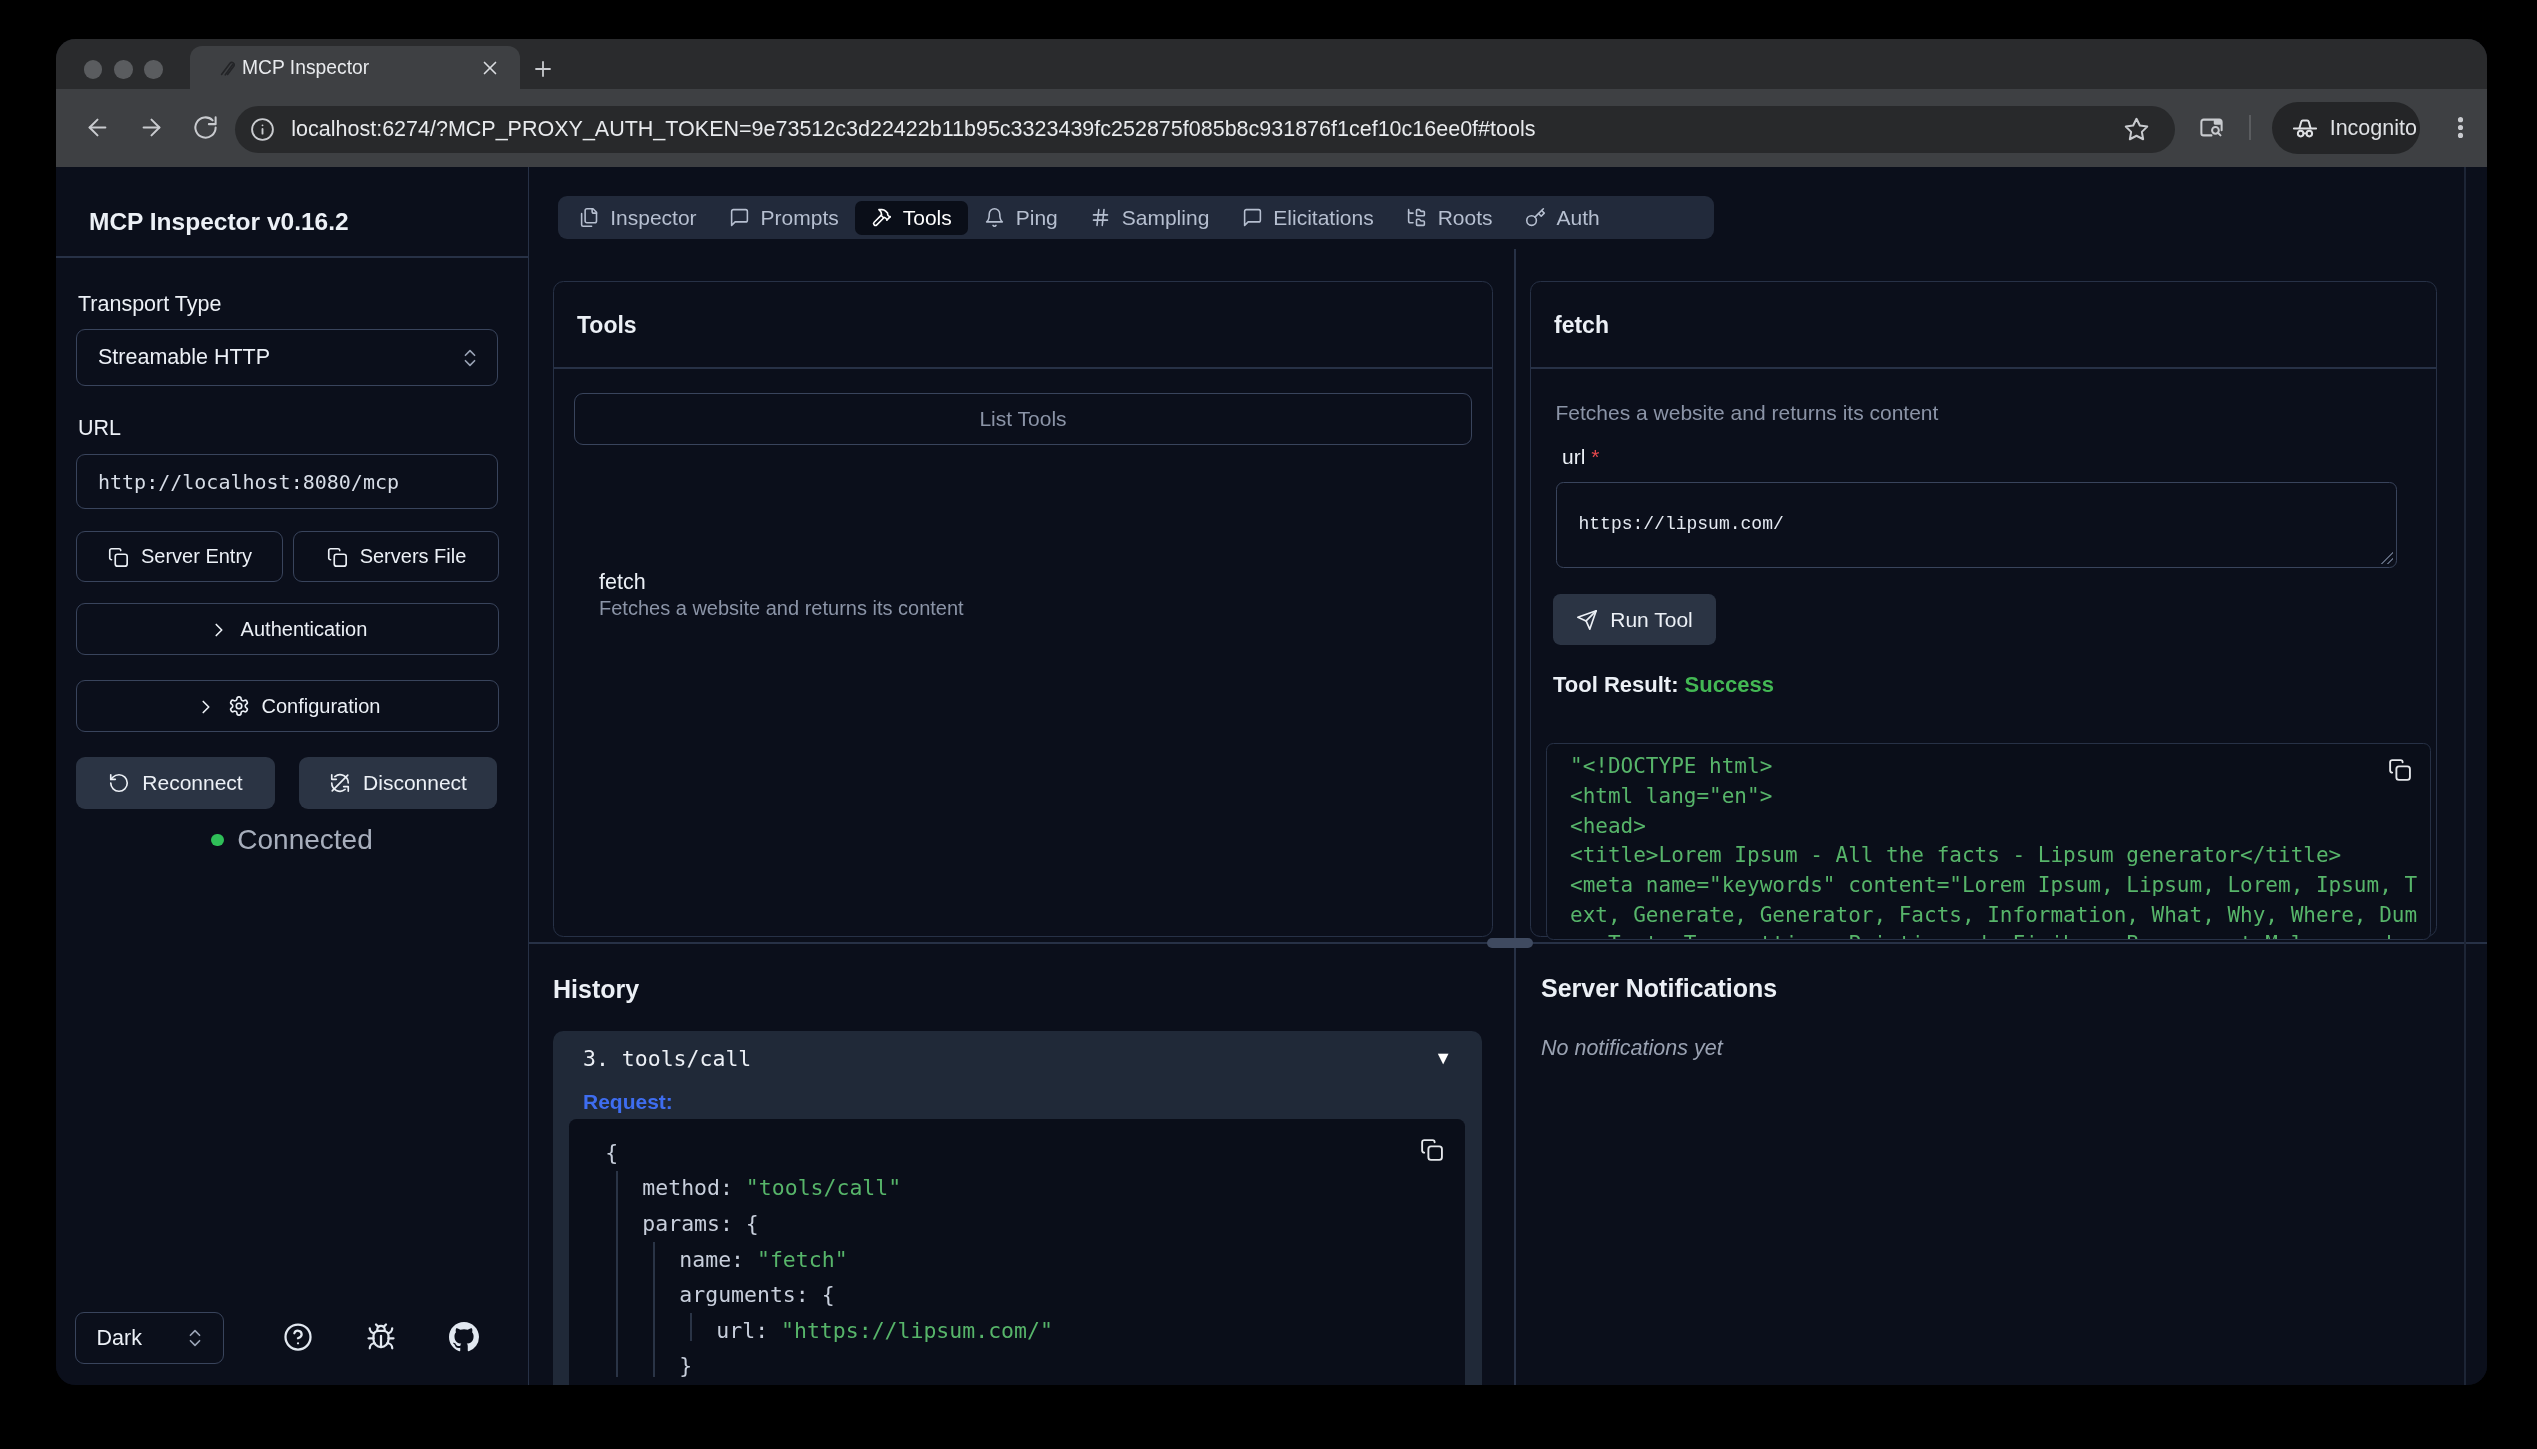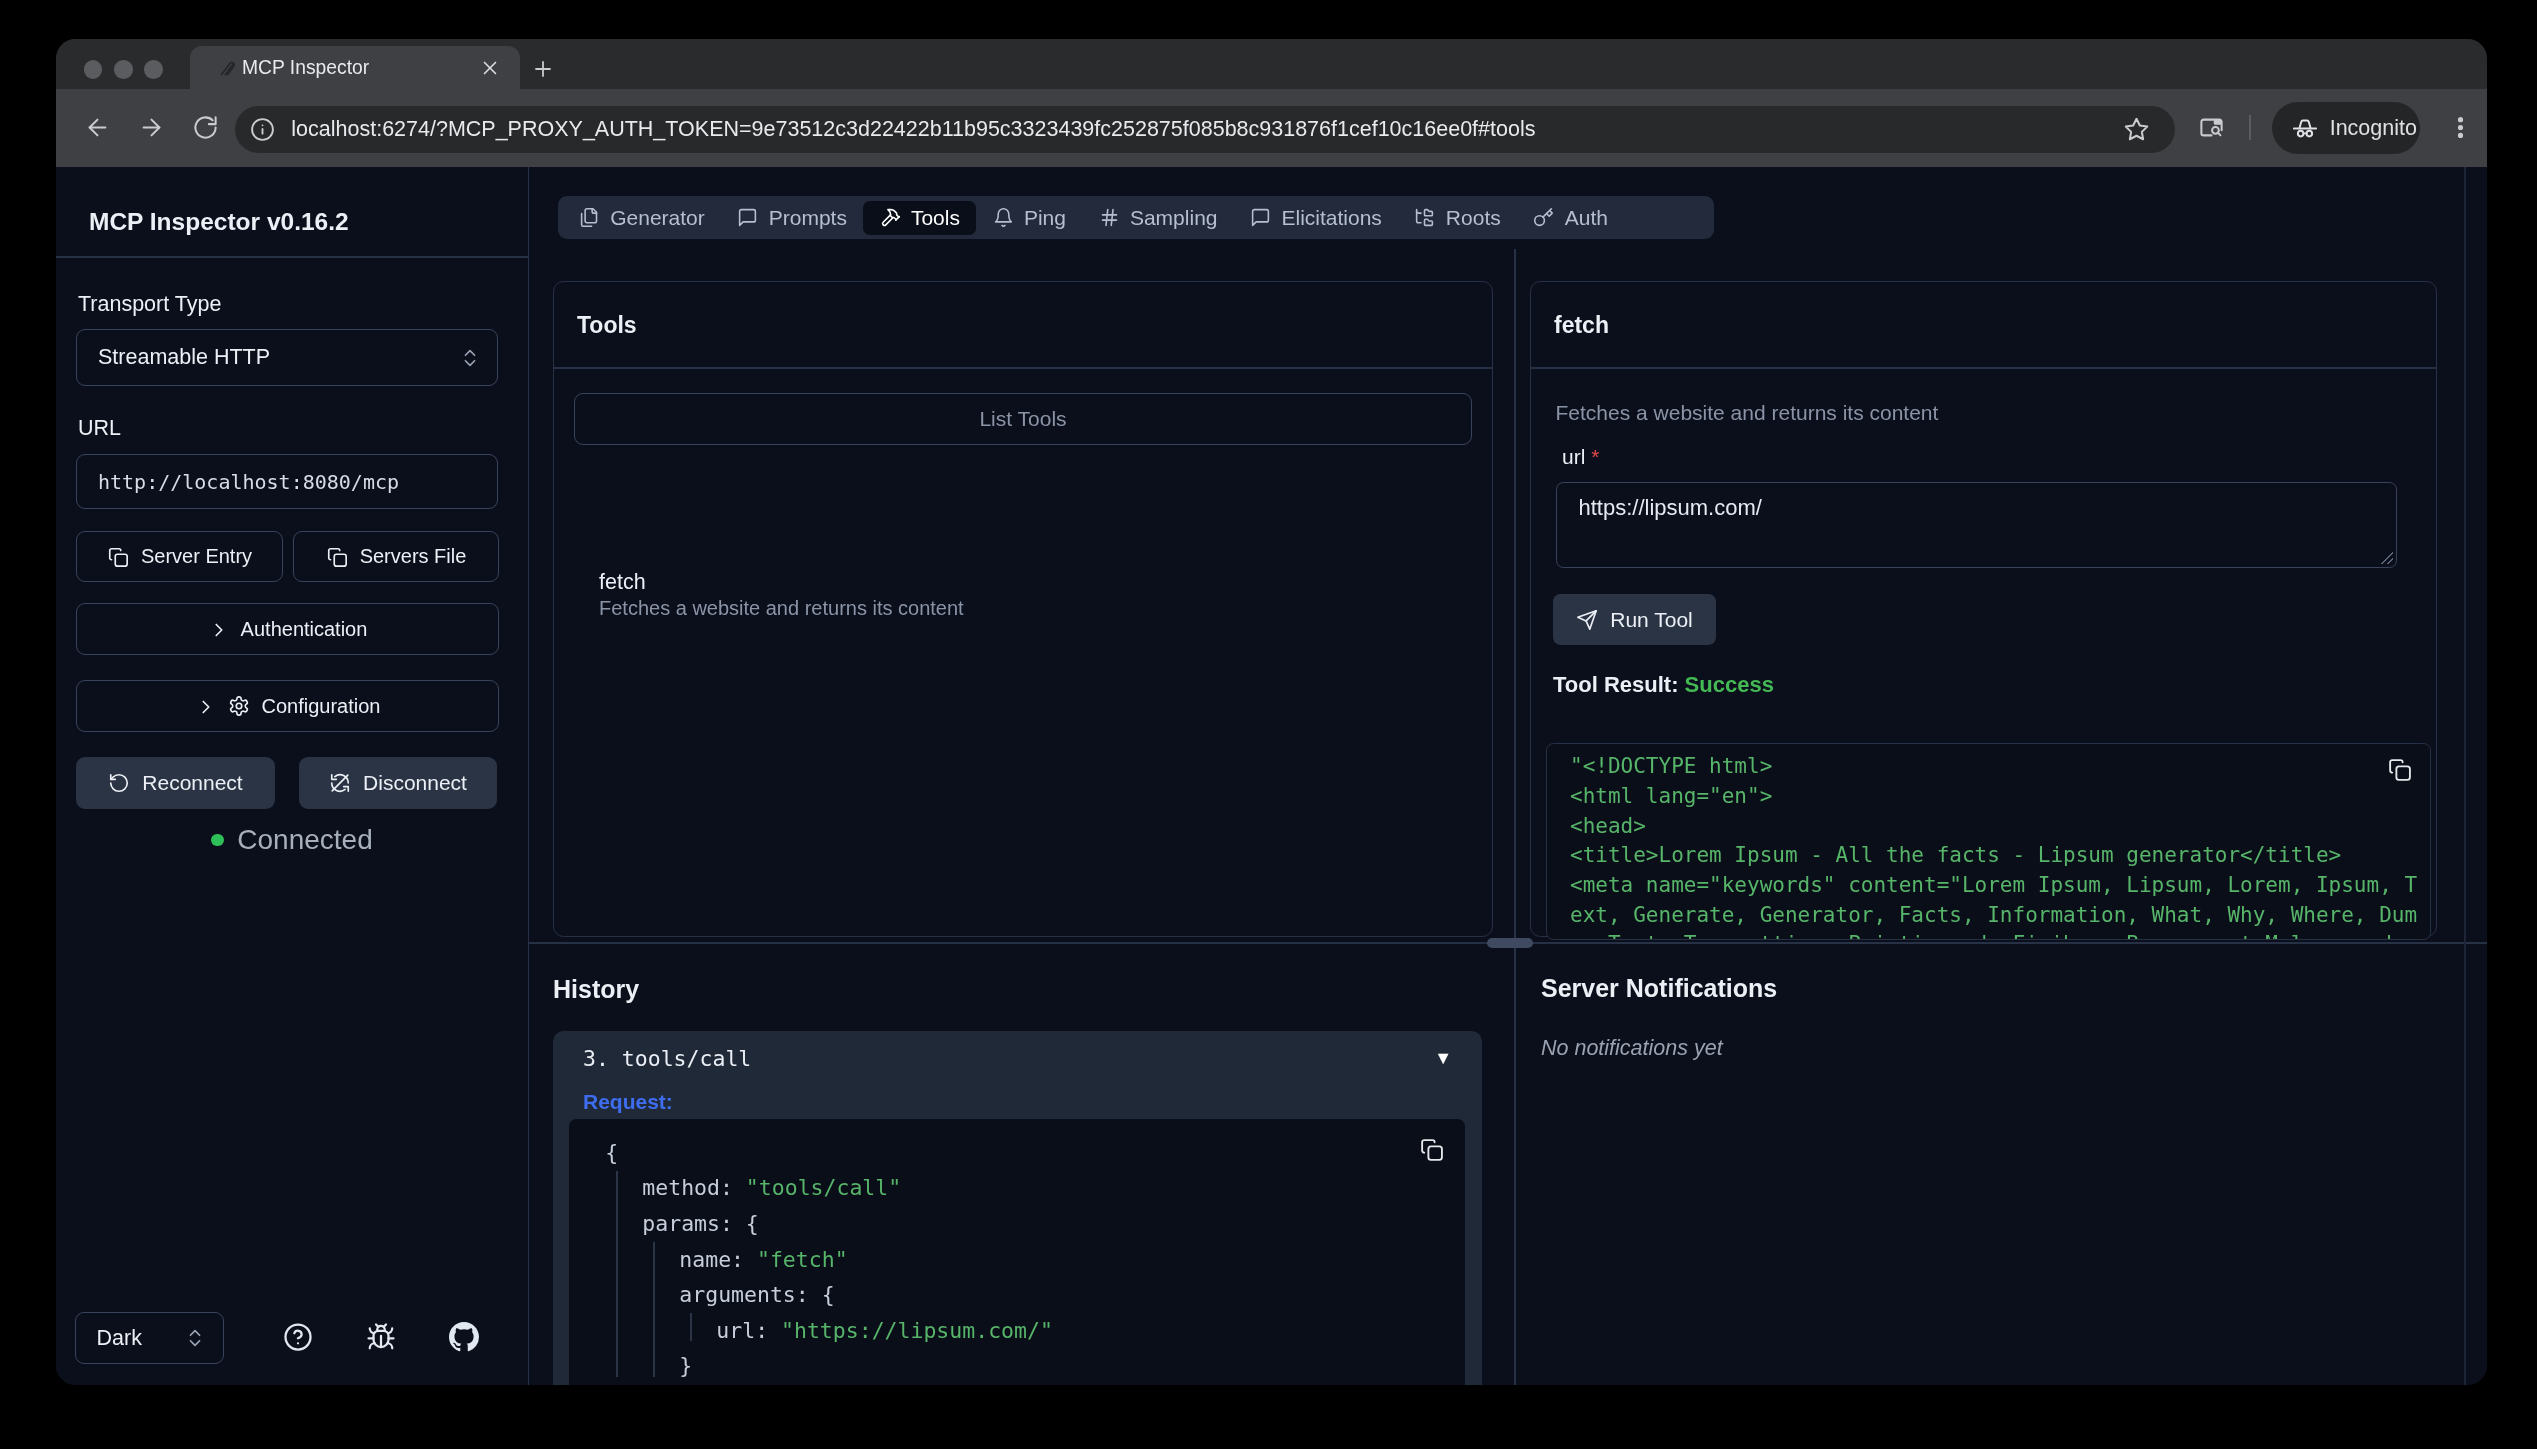--- a/index.html
+++ b/index.html
@@ -83,21 +83,21 @@
              font-family:"DejaVu Sans Mono",monospace;}
   .jsonline{position:absolute;white-space:pre;font-size:21.5px;color:#c7cedb;}
   .jsonline .k{color:#c7cedb;}
   .jsonline .v{color:var(--code-green);}
   .guide{position:absolute;width:1.5px;background:#2a3446;}
   .copybtn{position:absolute;width:25px;height:25px;color:#e5e7eb;}
   
   .desc{position:absolute;font-size:20px;color:var(--muted);}
   .reqstar{color:var(--red);}
   .textarea{position:absolute;border:1.5px solid var(--border2);border-radius:7.4px;box-sizing:border-box;}
-  .textarea .tval{position:absolute;left:22px;top:12px;font-size:22px;color:#e5eaf2;}
+  .textarea .tval{position:absolute;left:22px;top:31px;font-size:18px;color:#e5eaf2;font-family:Liberation Mono, monospace;}
   .resize{position:absolute;right:3px;bottom:3px;width:13.4px;height:13.4px;
           background:linear-gradient(135deg,transparent 0 55%,#5a6478 55% 62%,transparent 62% 75%,#5a6478 75% 82%,transparent 82%);}
   .runbtn{position:absolute;background:var(--btn);border-radius:7.4px;display:flex;align-items:center;
           justify-content:center;gap:12px;color:var(--text);font-size:21px;font-weight:500;}
   .runbtn svg{width:22px;height:22px;}
   .tresult{position:absolute;font-size:22px;font-weight:700;color:var(--text);}
   .tresult .ok{color:var(--success);}
   .resline{position:absolute;white-space:pre;font-size:21px;color:var(--code-green);
            font-family:"DejaVu Sans Mono",monospace;}
   .empty-note{position:absolute;font-style:italic;font-size:21.5px;color:#9aa2b2;}
@@ -329,21 +329,21 @@
 
       <div class="tabsrow" id="tabsrow">
           <div class="apptab">
             <span style="width: 21px; height: 21px;">
               <svg viewBox="0 0 24 24" fill="none" stroke="currentColor" stroke-width="1.8" stroke-linecap="round" stroke-linejoin="round" width="100%" height="100%">
                 <path d="M20 7h-3a2 2 0 0 1-2-2V2"></path>
                 <path d="M9 18a2 2 0 0 1-2-2V4a2 2 0 0 1 2-2h7l4 4v10a2 2 0 0 1-2 2Z"></path>
                 <path d="M3 7.6v12.8A1.6 1.6 0 0 0 4.6 22h9.8"></path>
               </svg>
             </span>
-            <span>Generator</span>
+            <span>Inspector</span>
           </div>
           <div class="apptab">
             <span style="width: 21px; height: 21px;">
               <svg viewBox="0 0 24 24" fill="none" stroke="currentColor" stroke-width="1.8" stroke-linecap="round" stroke-linejoin="round" width="100%" height="100%">
                 <path d="M21 15a2 2 0 0 1-2 2H7l-4 4V5a2 2 0 0 1 2-2h14a2 2 0 0 1 2 2z"></path>
               </svg>
             </span>
             <span>Prompts</span>
           </div>
           <div class="apptab active">

